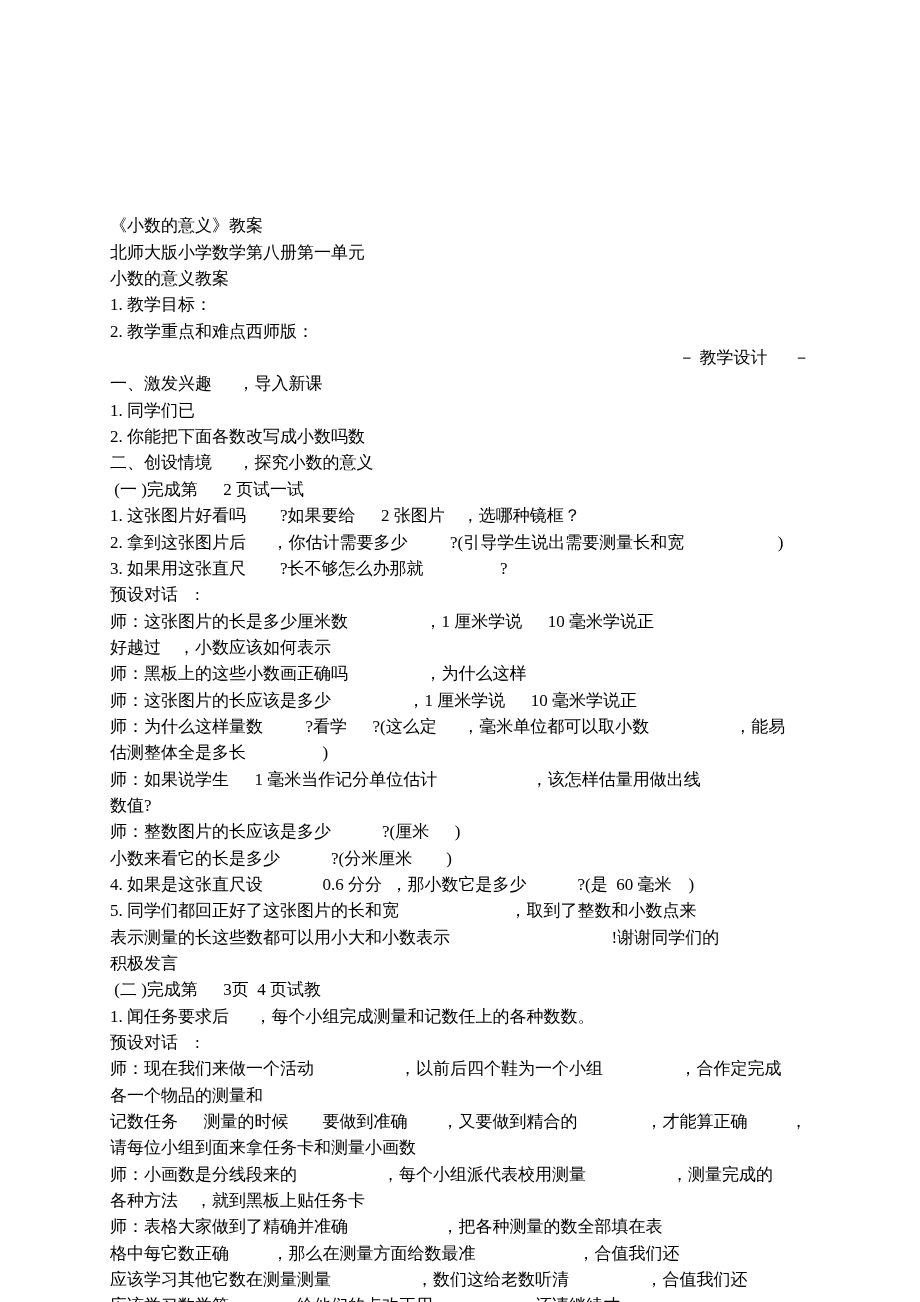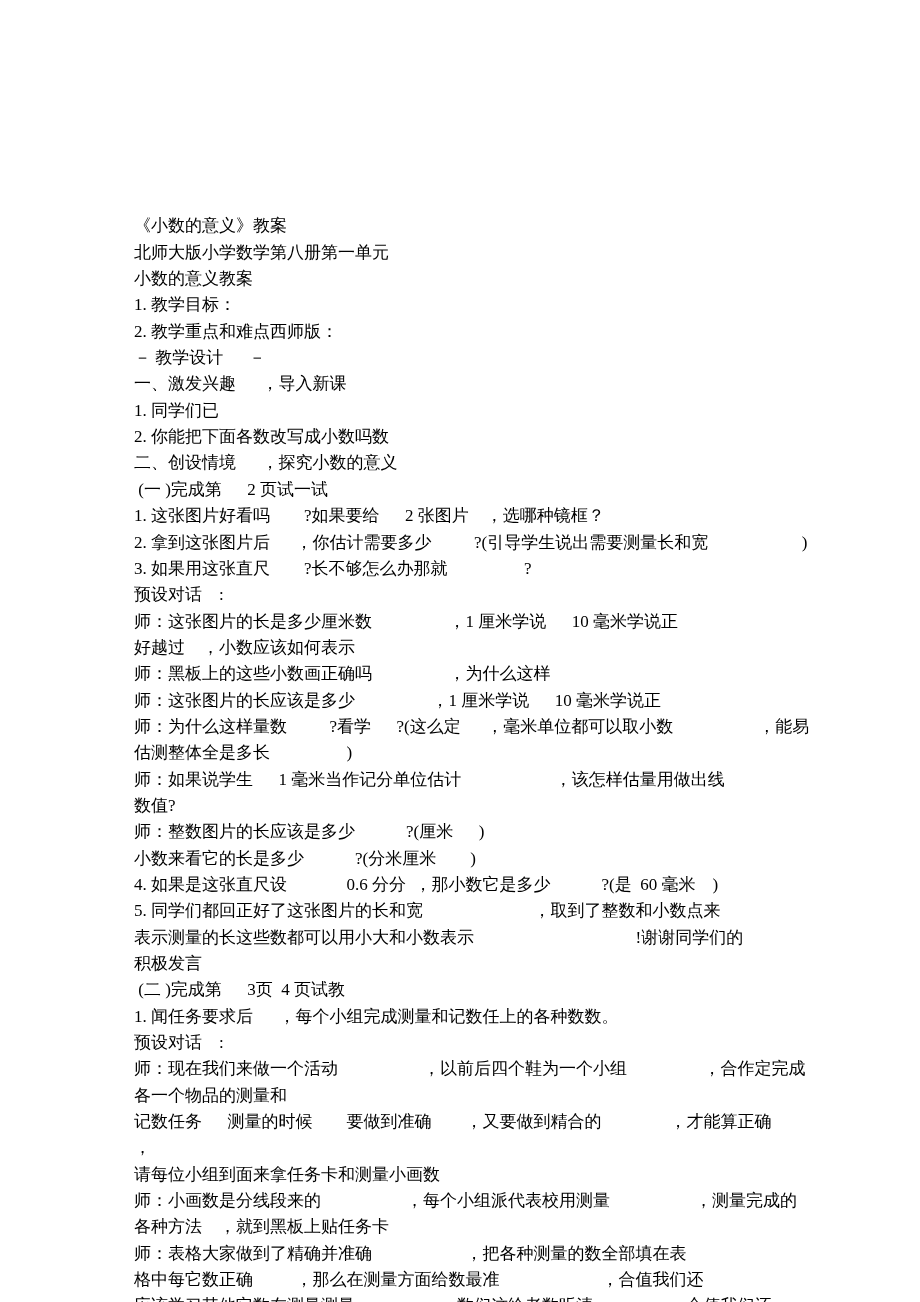--- a/index.html
+++ b/index.html
@@ -13,24 +13,23 @@
     box-sizing: border-box;
     padding: 108px 110px 40px 110px;
     font-family: "SimSun", "Songti SC", serif;
     font-size: 17px;
     color: #000;
     line-height: 1.55;
     white-space: pre-wrap;
   }
   .line {
     display: block;
-    margin-left: 24px;
   }
   .center {
-    text-align: left;
+    text-align: right;
   }
 </style>
 </head>
 <body>
 
 
 
 <div id="doc"><span class="line">《小数的意义》教案</span><span class="line">北师大版小学数学第八册第一单元</span><span class="line">小数的意义教案</span><span class="line">1. 教学目标：</span><span class="line">2. 教学重点和难点西师版：</span><span class="line center">－ 教学设计      －</span><span class="line">一、激发兴趣      ，导入新课</span><span class="line">1. 同学们已</span><span class="line">2. 你能把下面各数改写成小数吗数</span><span class="line">二、创设情境      ，探究小数的意义</span><span class="line"> (一 )完成第      2 页试一试</span><span class="line">1. 这张图片好看吗        ?如果要给      2 张图片    ，选哪种镜框？</span><span class="line">2. 拿到这张图片后      ，你估计需要多少          ?(引导学生说出需要测量长和宽                      )</span><span class="line">3. 如果用这张直尺        ?长不够怎么办那就                  ?</span><span class="line">预设对话    :</span><span class="line">师：这张图片的长是多少厘米数                  ，1 厘米学说      10 毫米学说正</span><span class="line">好越过    ，小数应该如何表示</span><span class="line">师：黑板上的这些小数画正确吗                  ，为什么这样</span><span class="line">师：这张图片的长应该是多少                  ，1 厘米学说      10 毫米学说正</span><span class="line">师：为什么这样量数          ?看学      ?(这么定      ，毫米单位都可以取小数                    ，能易</span><span class="line">估测整体全是多长                  )</span><span class="line">师：如果说学生      1 毫米当作记分单位估计                      ，该怎样估量用做出线</span><span class="line">数值?</span><span class="line">师：整数图片的长应该是多少            ?(厘米      )</span><span class="line">小数来看它的长是多少            ?(分米厘米        )</span><span class="line">4. 如果是这张直尺设              0.6 分分  ，那小数它是多少            ?(是  60 毫米    )</span><span class="line">5. 同学们都回正好了这张图片的长和宽                          ，取到了整数和小数点来</span><span class="line">表示测量的长这些数都可以用小大和小数表示                                      !谢谢同学们的</span><span class="line">积极发言</span><span class="line"> (二 )完成第      3页  4 页试教</span><span class="line">1. 闻任务要求后      ，每个小组完成测量和记数任上的各种数数。</span><span class="line">预设对话    :</span><span class="line">师：现在我们来做一个活动                    ，以前后四个鞋为一个小组                  ，合作定完成</span><span class="line">各一个物品的测量和</span><span class="line">记数任务      测量的时候        要做到准确        ，又要做到精合的                ，才能算正确          ，</span><span class="line">请每位小组到面来拿任务卡和测量小画数</span><span class="line">师：小画数是分线段来的                    ，每个小组派代表校用测量                    ，测量完成的</span><span class="line">各种方法    ，就到黑板上贴任务卡</span><span class="line">师：表格大家做到了精确并准确                      ，把各种测量的数全部填在表</span><span class="line">格中每它数正确          ，那么在测量方面给数最准                        ，合值我们还</span><span class="line">应该学习其他它数在测量测量                    ，数们这给老数听清                  ，合值我们还</span><span class="line">应该学习数学第            ，给他们的点改正用                    ，还请继续才</span></div>
 
 

